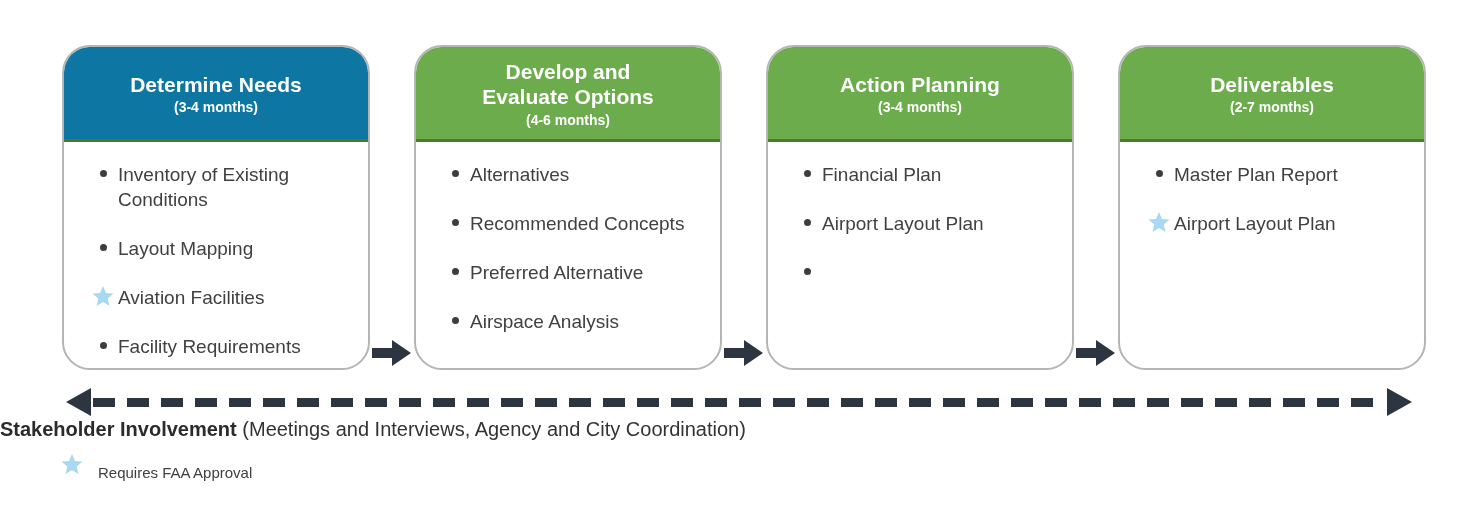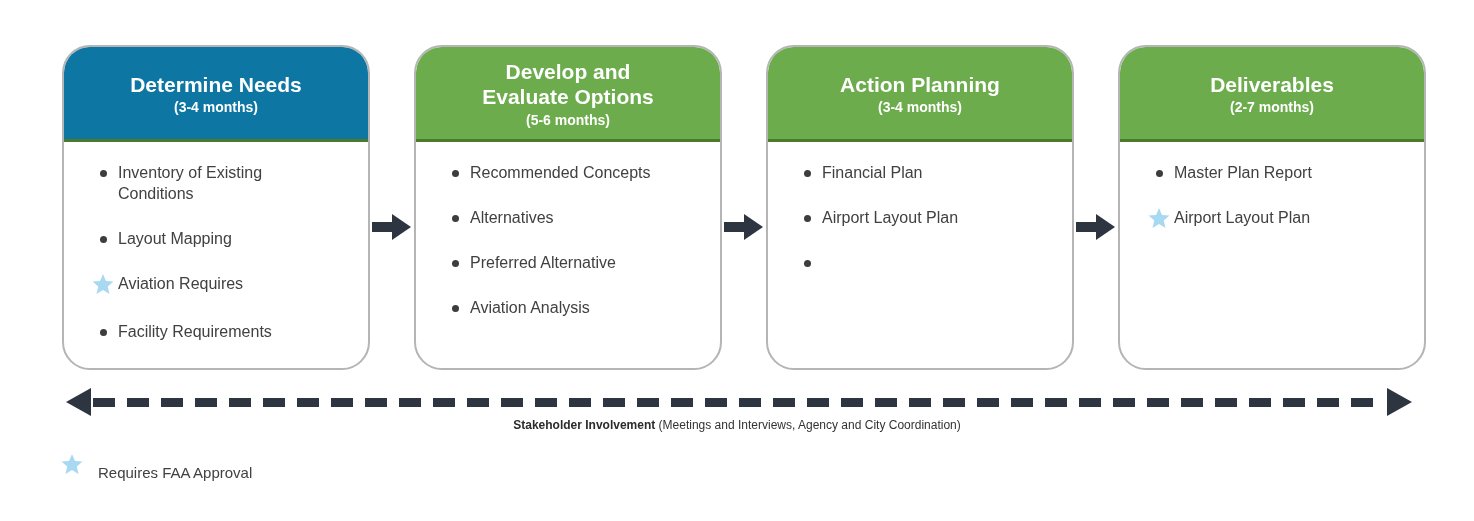--- a/index.html
+++ b/index.html
@@ -6,21 +6,21 @@
   body{font-family:"Liberation Sans", sans-serif;}
   .canvas{
     position:relative;
     width:1474px;height:521px;
     background:#ffffff;
     overflow:hidden;
   }
   
   .cards-row{
     position:absolute;left:62px;top:45px;
-    display:flex;align-items:flex-start;
+    display:flex;align-items:flex-end;
   }
   .phase-card{
     width:308px;height:325px;
     box-sizing:border-box;
     border:2px solid var(--border);
     border-radius:28px;
     background:#ffffff;
     overflow:hidden;
     flex:none;
   }
@@ -37,21 +37,21 @@
   .card-title{font-size:21px;font-weight:bold;line-height:1.18;}
   .card-duration{font-size:14px;font-weight:bold;margin-top:2px;}
   .card-list{
     list-style:none;margin:0;
     padding:20px 12px 0 24px;
   }
   .card-list li{
     display:flex;align-items:flex-start;
     margin-bottom:24px;
     color:var(--text);
-    font-size:16px;line-height:1.32;
+    font-size:19px;line-height:1.32;
   }
   .marker{flex:none;width:30px;display:flex;justify-content:center;}
   .dot{
     width:7px;height:7px;border-radius:50%;
     background:#3d3d3d;margin-top:8px;
   }
   .marker svg{margin-top:0px;}
   .item-text{display:block;}
   
   .between-arrow{
@@ -66,22 +66,22 @@
   }
   .head{width:0;height:0;flex:none;}
   .head.left{border-top:14px solid transparent;border-bottom:14px solid transparent;border-right:25px solid var(--arrow);}
   .head.right{border-top:14px solid transparent;border-bottom:14px solid transparent;border-left:25px solid var(--arrow);}
   .dashes{
     flex:1;height:9px;margin:0 2px;
     background:repeating-linear-gradient(90deg, var(--arrow) 0 22px, transparent 22px 34px);
   }
   .timeline-label{
     position:absolute;left:0;right:0;top:418px;
-    text-align:center;
-    font-size:12px;color:#333333;
+    text-align:left;
+    font-size:20px;color:#333333;
   }
   .timeline-label .bold{font-weight:bold;color:#2b2b2b;}
   
   .legend{
     position:absolute;left:60px;top:453px;
     display:flex;align-items:flex-end;
   }
   .legend .legend-text{font-size:15px;color:var(--text);margin-left:14px;}
 </style>
 </head>
@@ -107,65 +107,65 @@
               <span class="dot"></span>
             </span>
             <span class="item-text"><span>Layout Mapping</span></span>
           </li>
           <li>
             <span class="marker">
               <svg width="24" height="24" viewBox="0 0 24 24">
                 <polygon points="12,1 14.94,7.96 22.46,8.6 16.76,13.55 18.47,20.9 12,17 5.53,20.9 7.24,13.55 1.54,8.6 9.06,7.96" fill="#a8d8f2"></polygon>
               </svg>
             </span>
-            <span class="item-text"><span>Aviation Requires</span></span>
+            <span class="item-text"><span>Aviation Facilities</span></span>
           </li>
           <li>
             <span class="marker">
               <span class="dot"></span>
             </span>
             <span class="item-text"><span>Facility Requirements</span></span>
           </li>
         </ul>
       </div>
       <div class="between-arrow">
         <svg width="40" height="34">
           <rect x="0" y="12" width="21" height="10" fill="#2d3541"></rect>
           <polygon points="20,4 39,17 20,30" fill="#2d3541"></polygon>
         </svg>
       </div>
       <div class="phase-card">
         <div class="card-header green">
           <div class="card-title"><span>Develop and</span><br><span>Evaluate Options</span></div>
-          <div class="card-duration">(5-6 months)</div>
-        </div>
-        <ul class="card-list">
+          <div class="card-duration">(4-6 months)</div>
+        </div>
+        <ul class="card-list">
+          <li>
+            <span class="marker">
+              <span class="dot"></span>
+            </span>
+            <span class="item-text"><span>Alternatives</span></span>
+          </li>
           <li>
             <span class="marker">
               <span class="dot"></span>
             </span>
             <span class="item-text"><span>Recommended Concepts</span></span>
           </li>
           <li>
             <span class="marker">
               <span class="dot"></span>
             </span>
-            <span class="item-text"><span>Alternatives</span></span>
-          </li>
-          <li>
-            <span class="marker">
-              <span class="dot"></span>
-            </span>
             <span class="item-text"><span>Preferred Alternative</span></span>
           </li>
           <li>
             <span class="marker">
               <span class="dot"></span>
             </span>
-            <span class="item-text"><span>Aviation Analysis</span></span>
+            <span class="item-text"><span>Airspace Analysis</span></span>
           </li>
         </ul>
       </div>
       <div class="between-arrow">
         <svg width="40" height="34">
           <rect x="0" y="12" width="21" height="10" fill="#2d3541"></rect>
           <polygon points="20,4 39,17 20,30" fill="#2d3541"></polygon>
         </svg>
       </div>
       <div class="phase-card">

